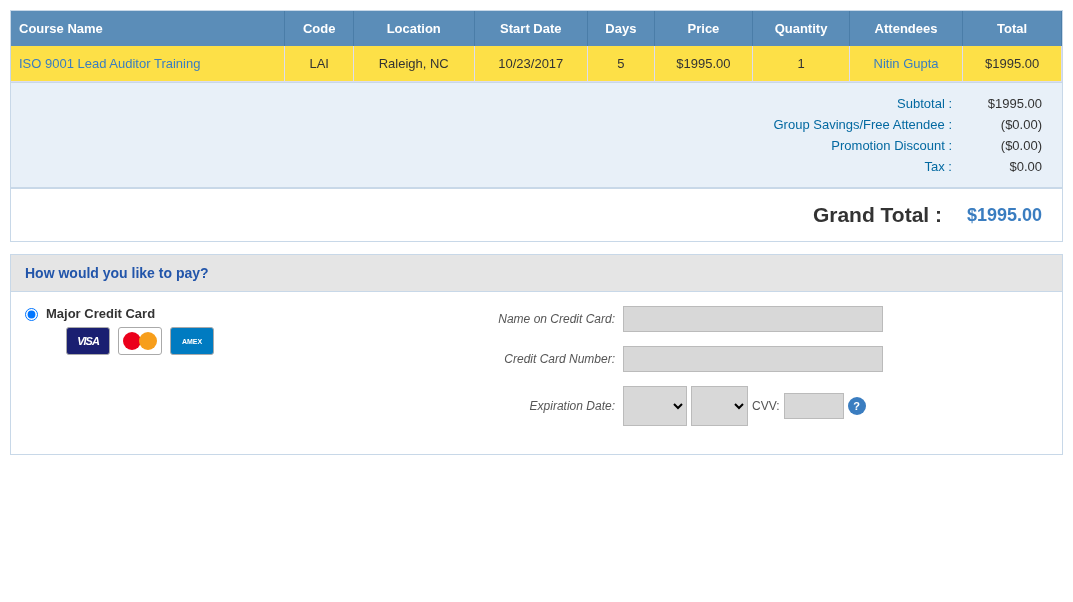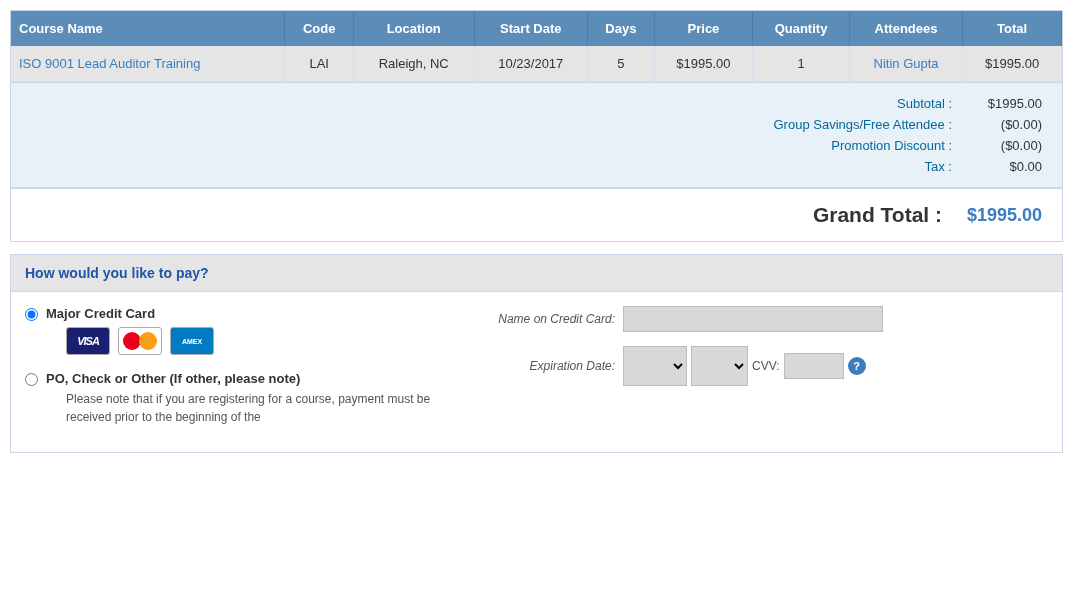--- a/index.html
+++ b/index.html
@@ -29,21 +29,21 @@
       font-weight: bold;
       font-size: 13px;
       border-right: 1px solid #4a7da8;
     }
 
     table.order-table thead th:first-child {
       text-align: left;
     }
 
     table.order-table tbody tr {
-      background: #e5e5e5;
+      background: #fde047;
     }
 
     table.order-table tbody td {
       padding: 10px 8px;
       text-align: center;
       border-right: 1px solid #dde;
       border-bottom: 1px solid #dde;
       vertical-align: middle;
     }
 
@@ -398,36 +398,33 @@
               <div class="card-icon visa-icon">VISA</div>
               <div class="card-icon mc-icon" style="position:relative;">
                 <div class="mc-circle-left"></div>
                 <div class="mc-circle-right"></div>
               </div>
               <div class="card-icon amex-icon">AMEX</div>
             </div>
           </div>
         </div>
 
-        <div class="radio-option">
-          <input type="radio" name="payment" style="">
-          <div>
-            <span class="po-option-label">PO, Check or Other (If other, please note)</span>
-            <div class="po-note">Please note that if you are registering for a course, payment must be received prior to the beginning of the</div>
-          </div>
-        </div>
       </div>
 
       <div class="payment-right">
 
         <div class="form-row">
           <label class="form-label">Name on Credit Card:</label>
           <input type="text" class="form-input" style="">
         </div>
 
+        <div class="form-row">
+          <label class="form-label">Credit Card Number:</label>
+          <input type="text" class="form-input" style="">
+        </div>
 
         <div class="expiry-row">
           <label class="expiry-label">Expiration Date:</label>
           <select class="expiry-select">
           <option value="Month">Month</option><option value="01">01</option><option value="02">02</option><option value="03">03</option><option value="04">04</option><option value="05">05</option><option value="06">06</option><option value="07">07</option><option value="08">08</option><option value="09">09</option><option value="10">10</option><option value="11">11</option><option value="12">12</option></select>
           <select class="expiry-select">
           <option value="Year">Year</option><option value="2017">2017</option><option value="2018">2018</option><option value="2019">2019</option><option value="2020">2020</option><option value="2021">2021</option><option value="2022">2022</option><option value="2023">2023</option><option value="2024">2024</option><option value="2025">2025</option></select>
           <span class="cvv-label">CVV:</span>
           <input type="text" class="cvv-input" style="">
           <span class="help-icon">?</span>

